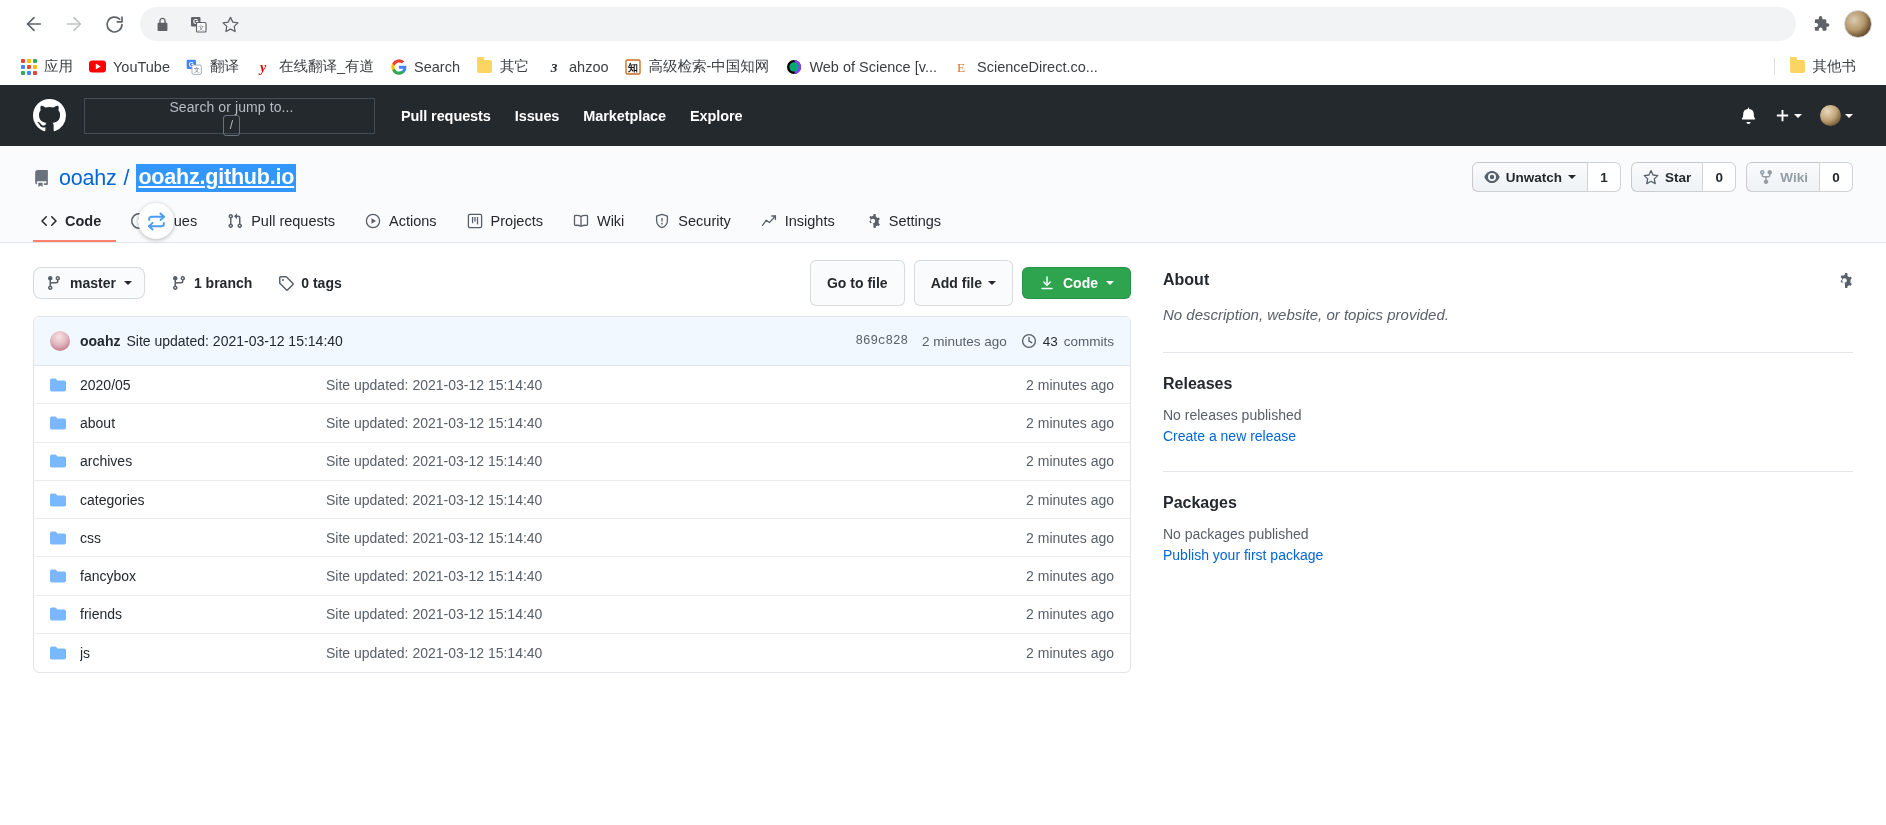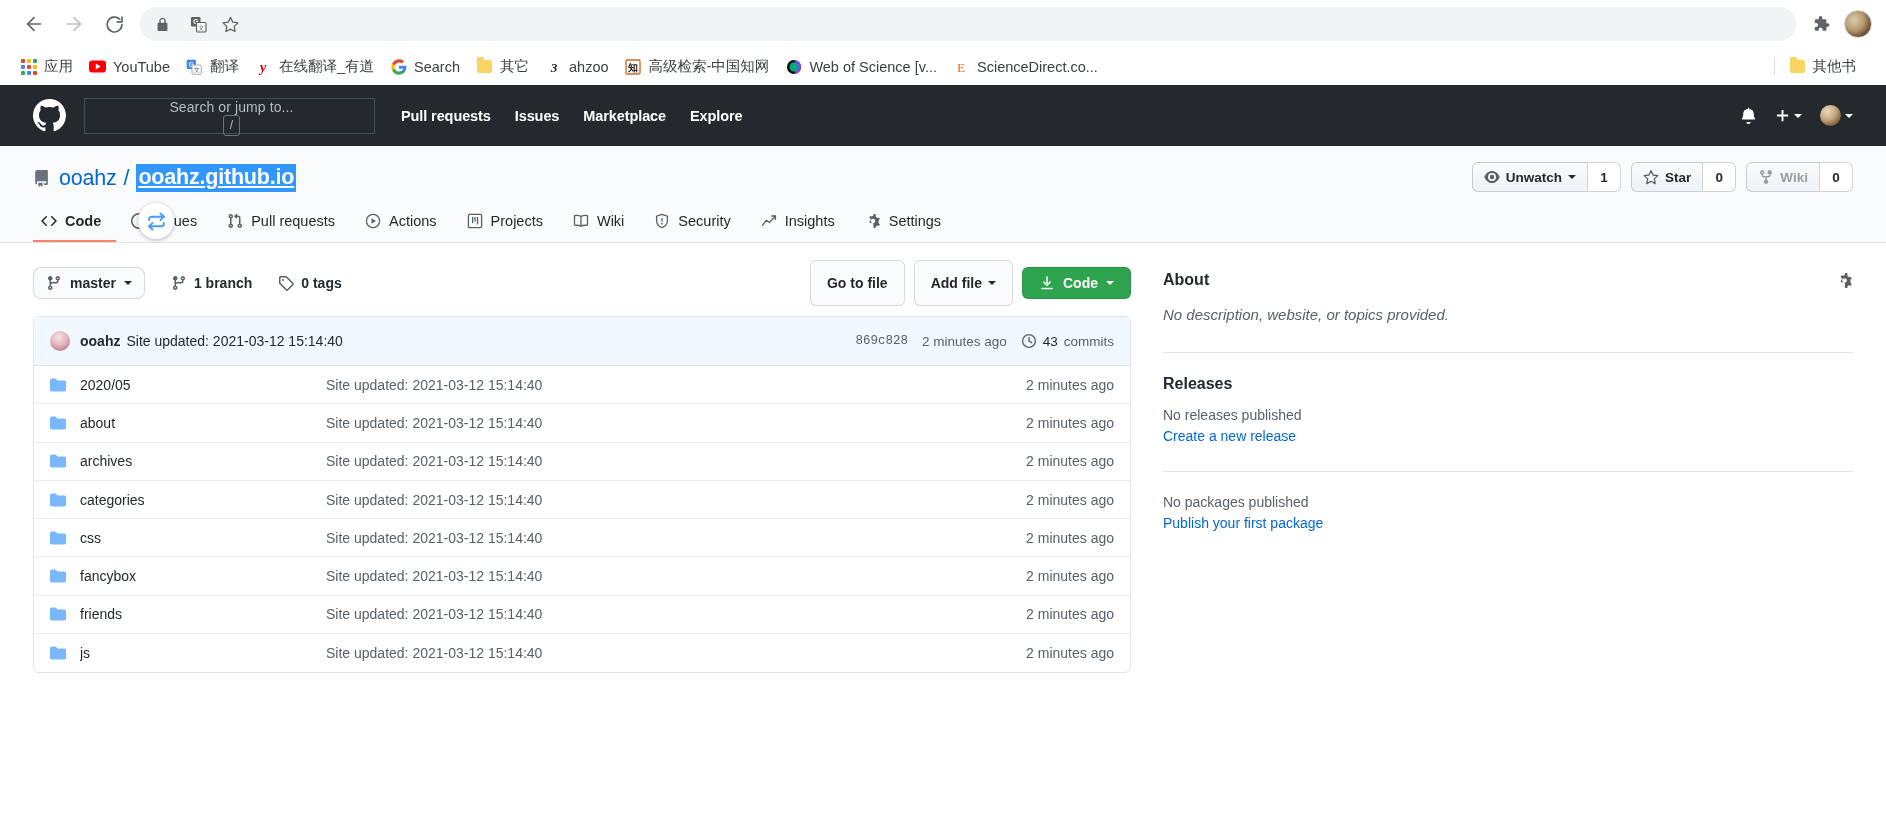--- a/index.html
+++ b/index.html
@@ -861,17 +861,18 @@
 
     <div class="side-block">
       <div class="side-h2">Releases</div>
       <div class="side-txt">No releases published</div>
       <a class="side-link" href="#" style="text-decoration:none">Create a new release</a>
     </div>
 
     <div class="side-sep"></div>
 
     <div class="side-block">
+      <div class="side-h2">Packages</div>
       <div class="side-txt">No packages published</div>
       <a class="side-link" href="#" style="text-decoration:none">Publish your first package</a>
     </div>
   </div>
 </div>
 
 </body></html>

